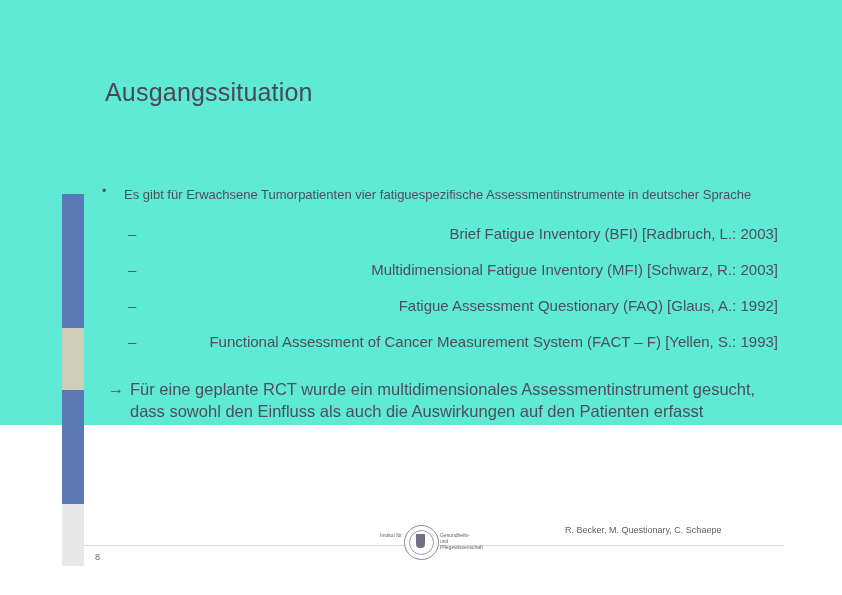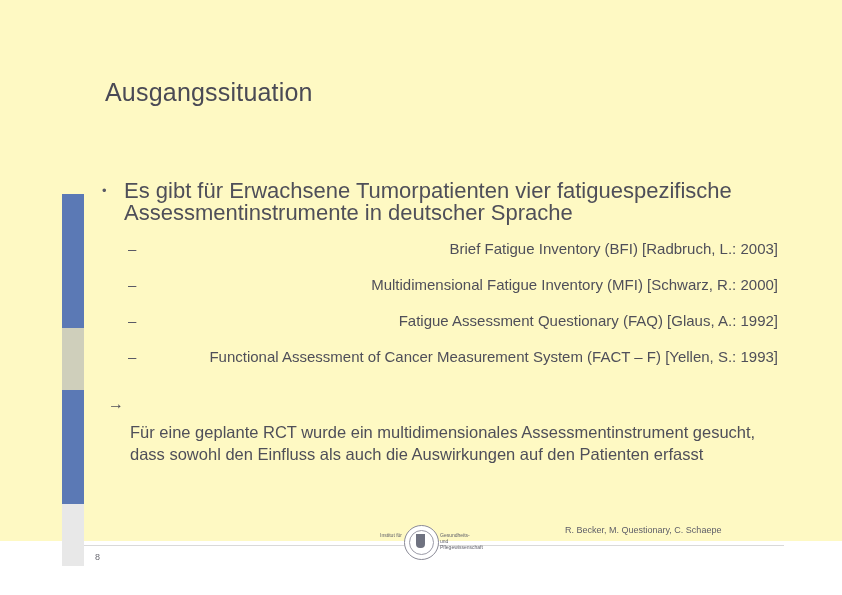--- a/index.html
+++ b/index.html
@@ -10,22 +10,22 @@
     width: 842px;
     height: 595px;
     background: #ffffff;
     font-family: "Liberation Sans", sans-serif;
     color: #3f3f46;
     overflow: hidden;
   }
   .slide {
     position: relative;
     width: 842px;
-    height: 541px;
-    background: #fef9c3;
+    height: 425px;
+    background: #5eead4;
   }
 
   
   .sidebar-bars {
     position: absolute;
     left: 62px;
     top: 194px;
     width: 22px;
     height: 372px;
   }
@@ -68,22 +68,22 @@
     width: 26px;
     flex: 0 0 26px;
     font-size: 13px;
     line-height: 22px;
     color: #5a5a66;
     text-align: left;
     padding-left: 4px;
     box-sizing: border-box;
   }
   .bullet-l1 .text {
-    font-size: 22px;
-    line-height: 22px;
+    font-size: 13px;
+    line-height: 29px;
     color: #4f4f59;
     flex: 1;
   }
 
   .sub-list {
     margin: 0;
     padding: 0;
   }
   .bullet-l2 {
     display: flex;
@@ -117,21 +117,20 @@
     flex: 0 0 22px;
     font-size: 16px;
     line-height: 22px;
     color: #4f4f59;
   }
   .conclusion .text {
     font-size: 16.5px;
     line-height: 22px;
     color: #4f4f59;
     flex: 1;
-    margin-top: 28px;
   }
 
   
   .footer-line {
     position: absolute;
     left: 84px;
     top: 545px;
     width: 700px;
     height: 1px;
     background: #d9d9d9;
@@ -229,21 +228,21 @@
       <span class="text">Es gibt für Erwachsene Tumorpatienten vier fatiguespezifische Assessmentinstrumente in deutscher Sprache</span>
     </div>
 
     <div class="sub-list">
       <div class="bullet-l2">
         <span class="marker">–</span>
         <span class="text">Brief Fatigue Inventory (BFI) [Radbruch, L.: 2003]</span>
       </div>
       <div class="bullet-l2">
         <span class="marker">–</span>
-        <span class="text">Multidimensional Fatigue Inventory (MFI) [Schwarz, R.: 2000]</span>
+        <span class="text">Multidimensional Fatigue Inventory (MFI) [Schwarz, R.: 2003]</span>
       </div>
       <div class="bullet-l2">
         <span class="marker">–</span>
         <span class="text">Fatigue Assessment Questionary (FAQ) [Glaus, A.: 1992]</span>
       </div>
       <div class="bullet-l2">
         <span class="marker">–</span>
         <span class="text">Functional Assessment of Cancer Measurement System (FACT – F) [Yellen, S.: 1993]</span>
       </div>
     </div>

